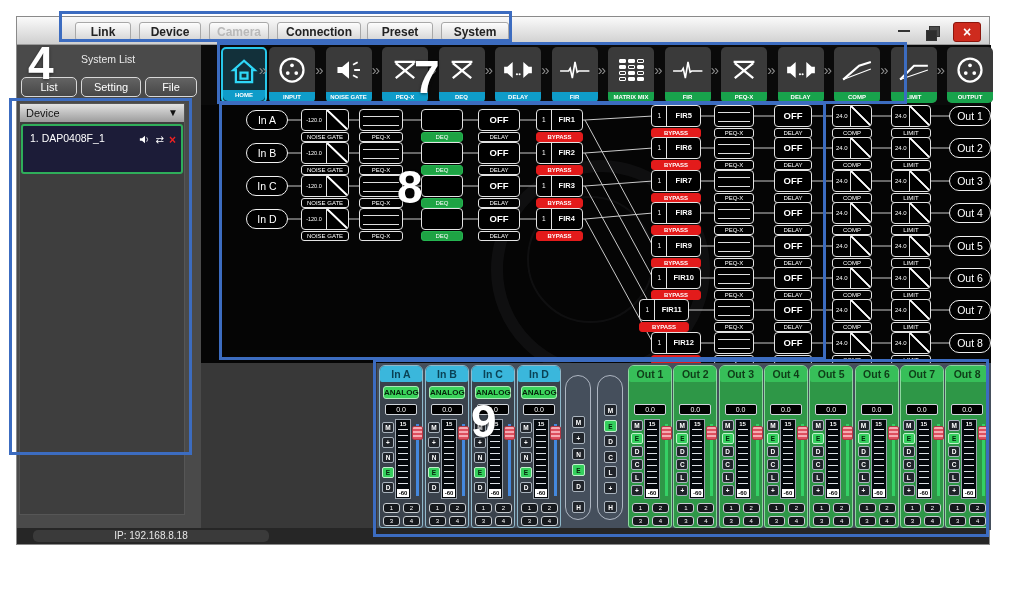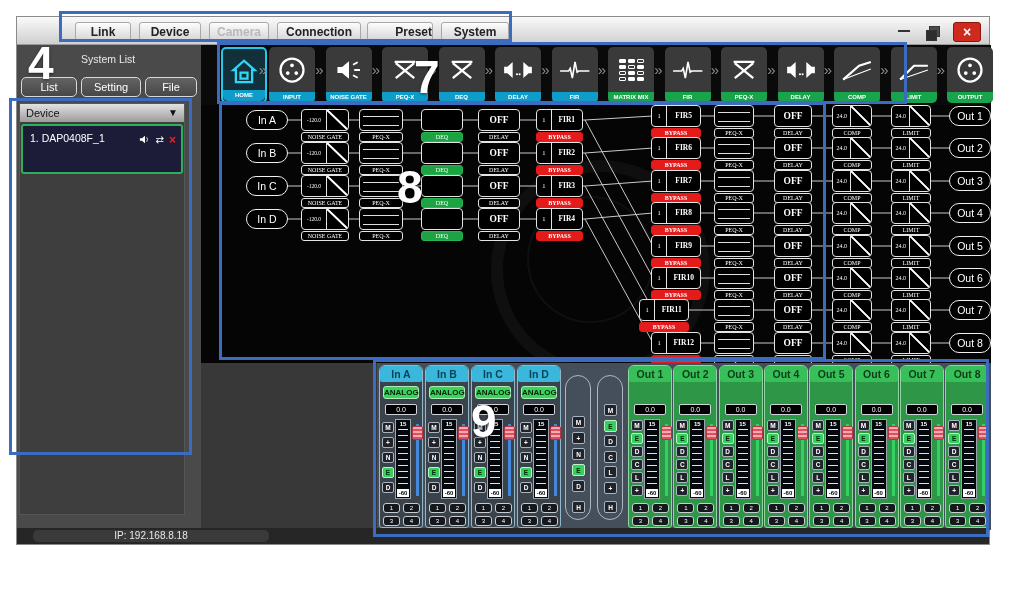--- a/index.html
+++ b/index.html
@@ -56,21 +56,21 @@
   .mgrid i.on{background:#fff;}
   
   .matrix{position:absolute;left:184px;top:88px;width:790px;height:260px;background:#050505;overflow:hidden;}
   .wires{position:absolute;left:0;top:0;}
   .watermark{position:absolute;left:290px;top:55px;width:195px;height:195px;border:12px solid rgba(200,200,215,0.055);
             border-radius:50%;}
   .watermark:after{content:"";position:absolute;left:24px;top:24px;width:123px;height:123px;
             border:2px solid rgba(200,200,215,0.055);border-radius:50%;}
   .port{position:absolute;height:20px;background:#000;border:1.5px solid #f0f0f0;border-radius:10px;
         color:#fff;font-size:10.5px;text-align:center;line-height:18px;box-sizing:border-box;}
-  .mblock{position:absolute;font-family:Liberation Serif, serif;}
+  .mblock{position:absolute;}
   .mmain{position:relative;height:22px;background:#000;border:1px solid #e4e4e4;border-radius:4px;
          box-sizing:border-box;display:flex;overflow:hidden;}
   .mlabel{height:10px;margin-top:1px;background:#000;border:1px solid #e4e4e4;border-radius:3px;
           font-size:6px;color:#fff;text-align:center;line-height:8px;box-sizing:border-box;white-space:nowrap;overflow:hidden;}
   .mlabel.green{background:#1ea344;border-color:#25b551;}
   .mlabel.red{background:#e31b1b;border-color:#e31b1b;font-weight:bold;}
   .ng-val{width:52%;color:#fff;font-size:5.5px;line-height:20px;text-align:center;border-right:1px solid #e4e4e4;}
   .cl-val{width:46%;color:#fff;font-size:6px;line-height:20px;text-align:center;border-right:1px solid #e4e4e4;}
   .diag{flex:1;background:linear-gradient(to top right,transparent 45%,#fff 48%,#fff 52%,transparent 55%);}
   .eq-lines{position:absolute;left:3px;right:3px;top:6px;height:8px;border-top:1px solid #ddd;border-bottom:1px solid #ddd;}
@@ -119,21 +119,21 @@
 <body>
 
 <div class="page">
   <div class="app">
 
     <div class="titlebar">
       <div class="menu-btn" style="left:58px;width:56px;">Link</div>
       <div class="menu-btn" style="left:122px;width:62px;">Device</div>
       <div class="menu-btn disabled" style="left:192px;width:60px;">Camera</div>
       <div class="menu-btn" style="left:260px;width:84px;">Connection</div>
-      <div class="menu-btn" style="left:350px;width:66px;text-align:right;">Preset</div>
+      <div class="menu-btn" style="left:350px;width:66px;">Preset</div>
       <div class="menu-btn" style="left:424px;width:68px;">System</div>
       <div class="winctl" style="right:74px;width:22px;">
           <span class="min-glyph"></span>
         </div>
       <div class="winctl" style="right:44px;width:22px;">
           <span class="restore-glyph"></span>
         </div>
       <div class="winctl close-btn" style="right:8px;">
           <span>×</span>
         </div>

